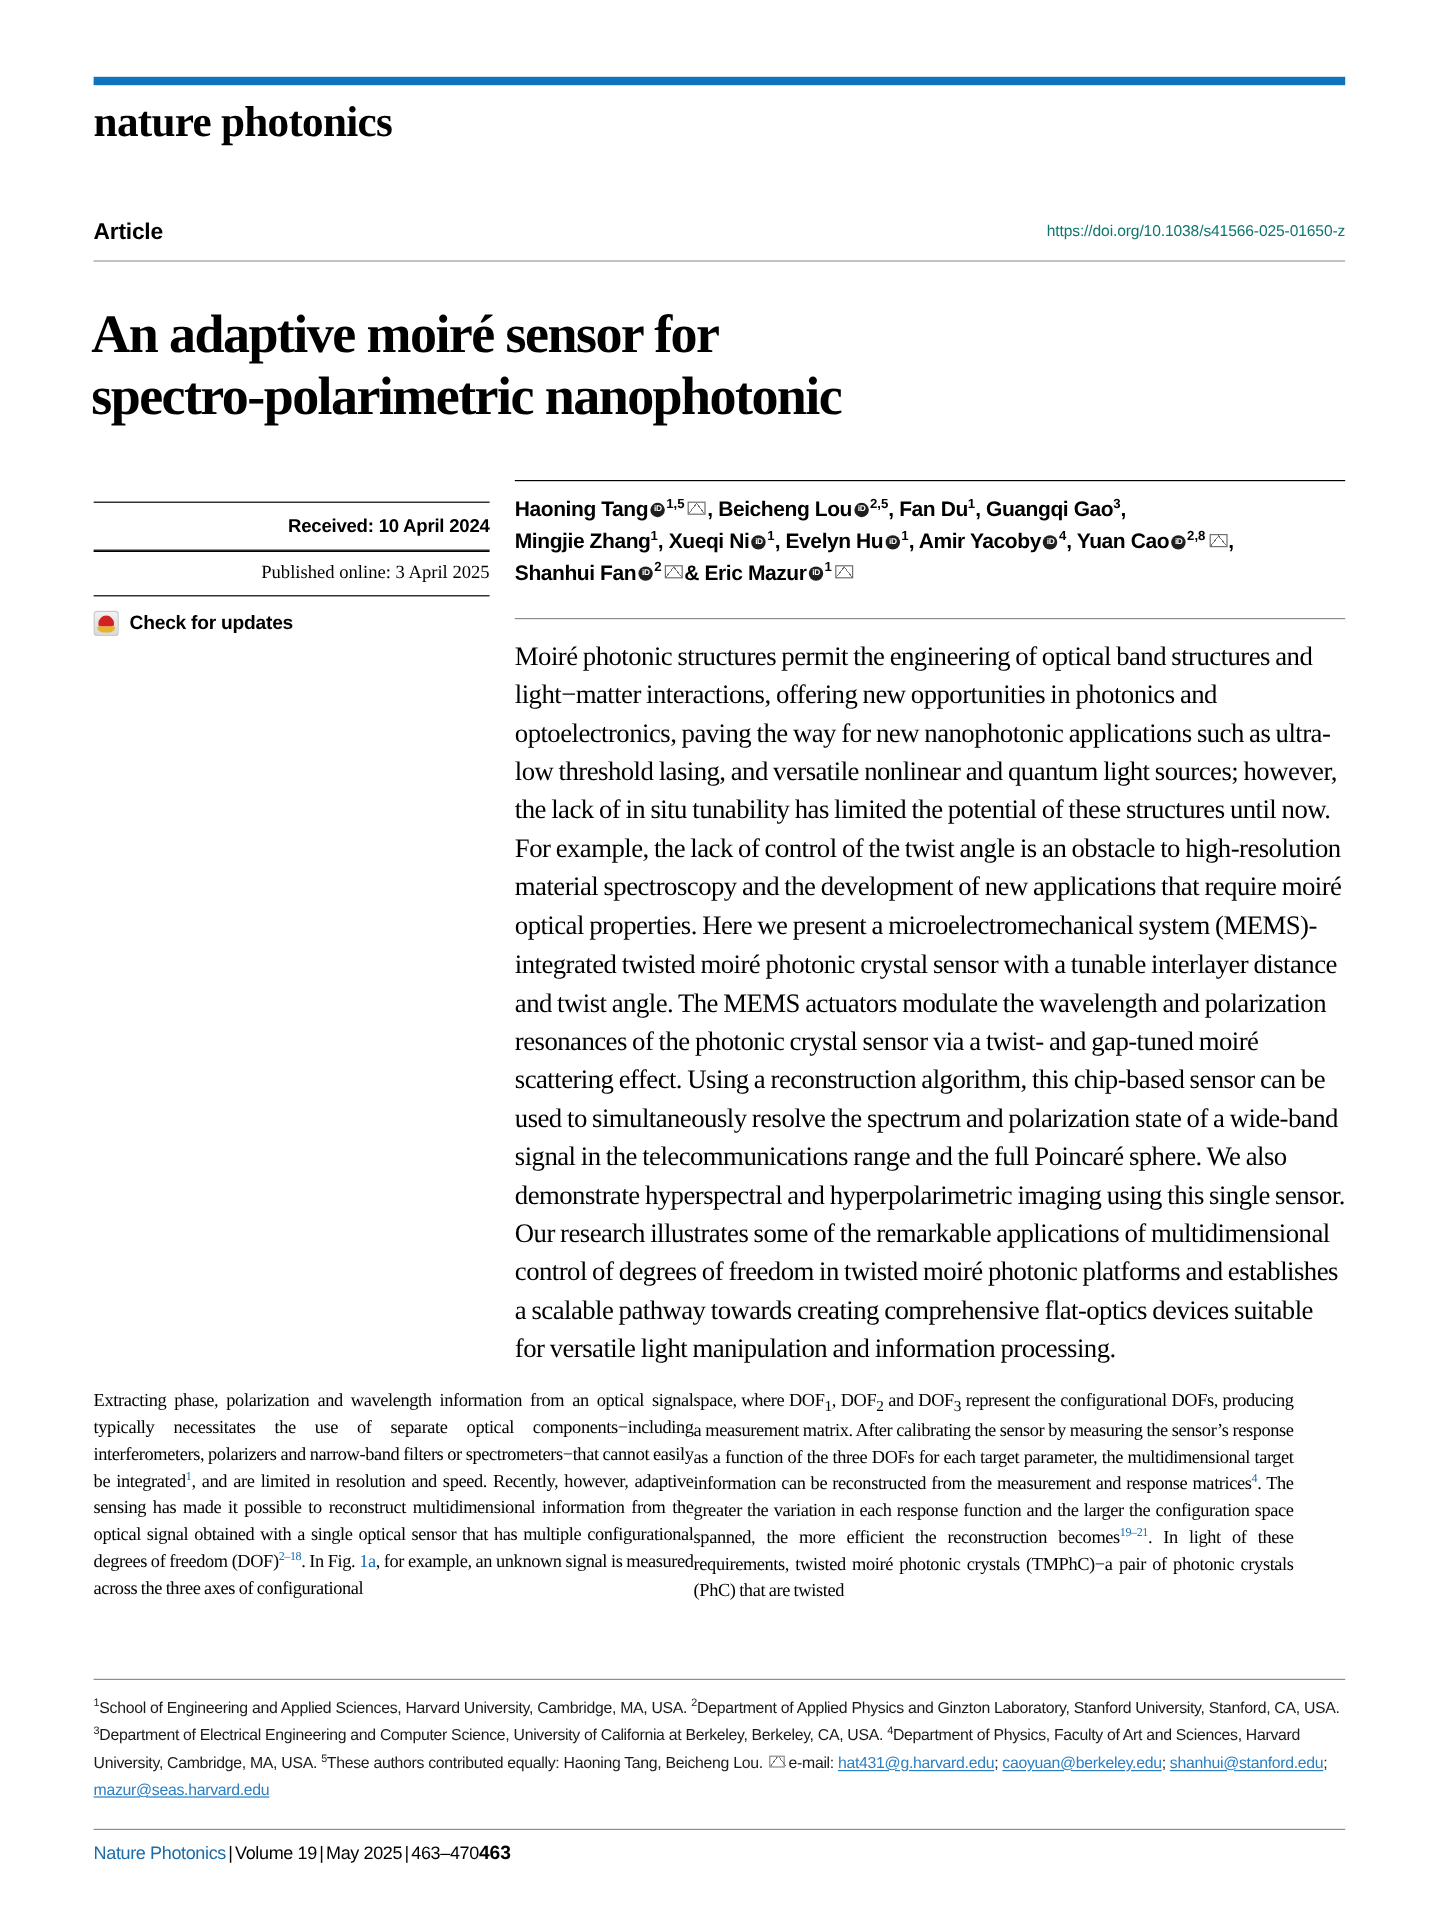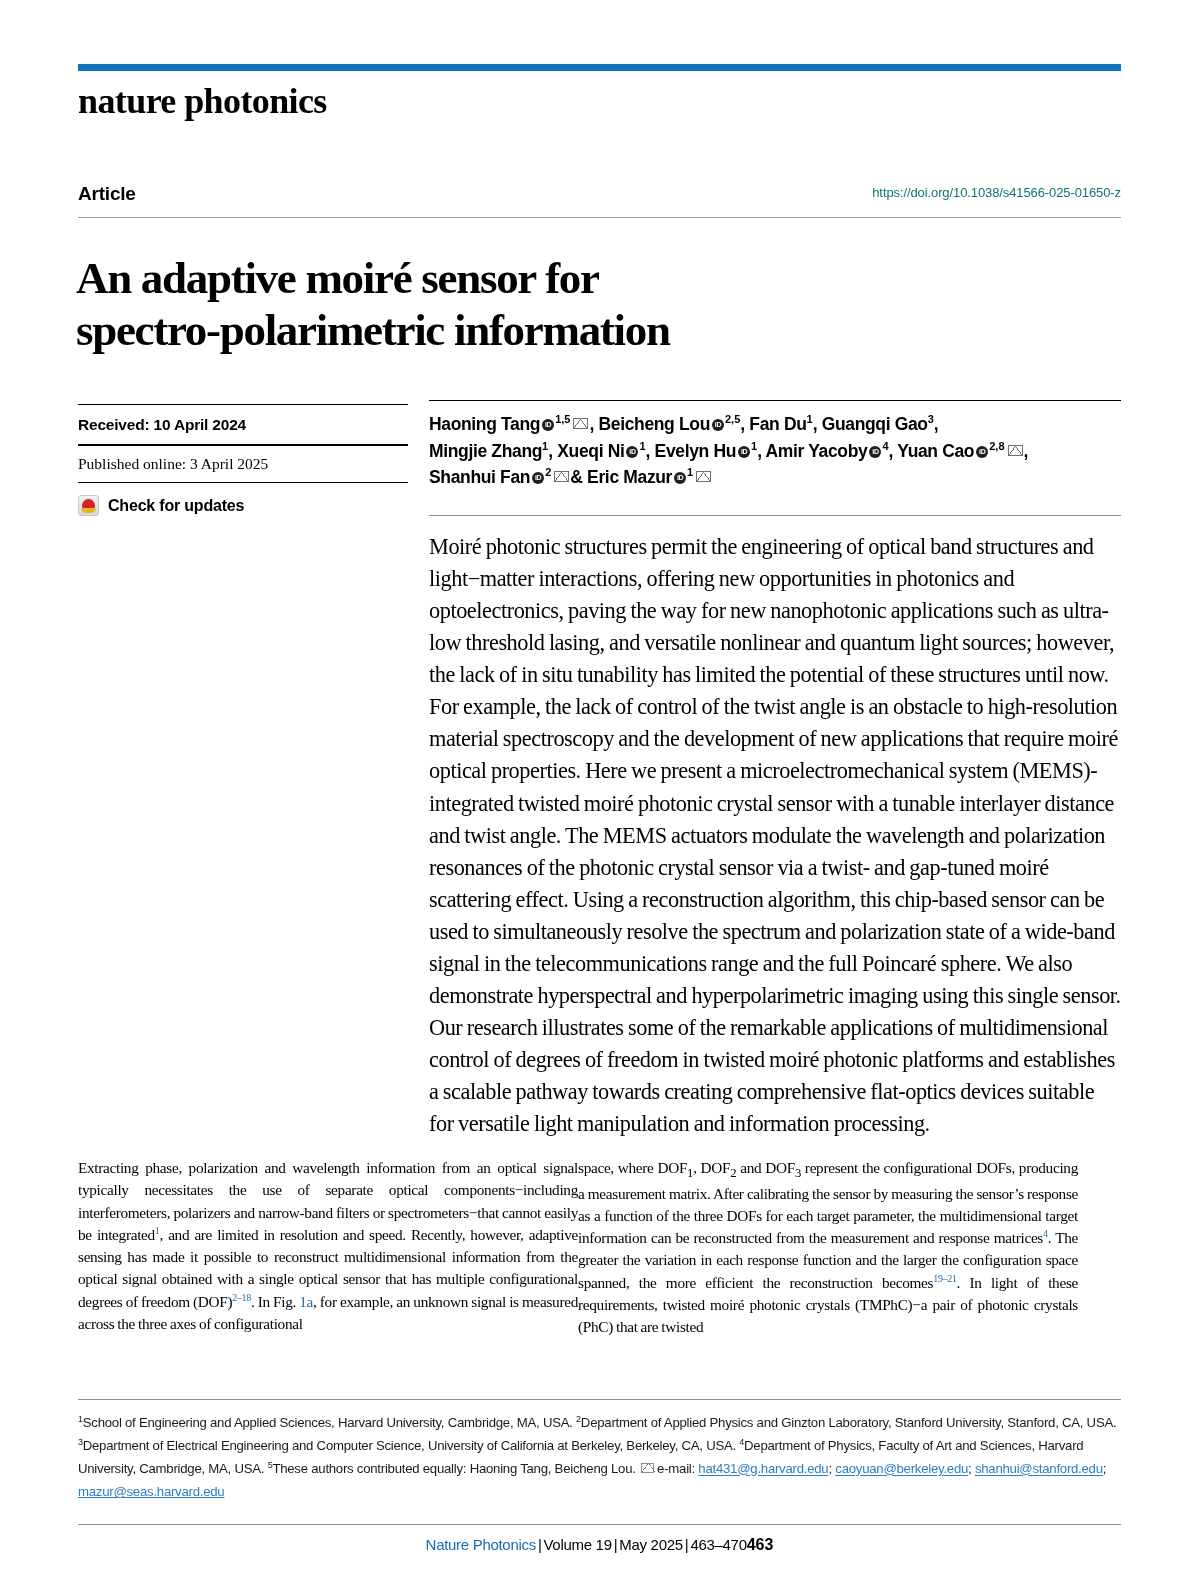--- a/index.html
+++ b/index.html
@@ -85,22 +85,23 @@
     font-size: 45px;
     line-height: 1.16;
     letter-spacing: -1.3px;
     color: #000000;
   }
 
   
   .meta-col {
     position: absolute;
     left: 78px;
-    top: 404px;
+    top: 418px;
     width: 330px;
+    text-align: right;
   }
   .meta-sep {
     height: 1px;
     background: #8c8c8c;
     width: 100%;
   }
   .meta-sep.dark { background: #000; height: 1px; }
   .meta-item {
     font-size: 15.5px;
     font-weight: 700;
@@ -295,21 +296,21 @@
     width: 1043px;
     height: 1px;
     background: #8c8c8c;
   }
   .footer {
     position: absolute;
     left: 78px;
     top: 1536px;
     width: 1043px;
     display: flex;
-    justify-content: center;
+    justify-content: flex-start;
     align-items: baseline;
   }
   .footer-left {
     font-size: 15px;
     letter-spacing: -0.3px;
     font-weight: 400;
   }
   .footer-journal { color: #1b6cab; }
   .footer-sep { color: #000; padding: 0 2px; }
   .footer-page {
@@ -326,21 +327,21 @@
   <div class="journal-logo">nature photonics</div>
 
   <div class="article-row">
     <div class="article-kicker">Article</div>
     <a class="doi-link" href="#">https://doi.org/10.1038/s41566-025-01650-z</a>
   </div>
   <div class="rule-thin" style="top:217px;"></div>
 
   <h1 class="title">
     <span>An adaptive moiré sensor for</span><br>
-    <span>spectro-polarimetric information</span>
+    <span>spectro-polarimetric nanophotonic</span>
   </h1>
 
   <div class="meta-col">
     <div class="meta-sep dark"></div>
     <div class="meta-item">Received: 10 April 2024</div>
     <div class="meta-sep dark"></div>
     <div class="meta-sep dark"></div>
     <div class="meta-item light">Published online: 3 April 2025</div>
     <div class="meta-sep dark"></div>
     <div class="updates-row">

